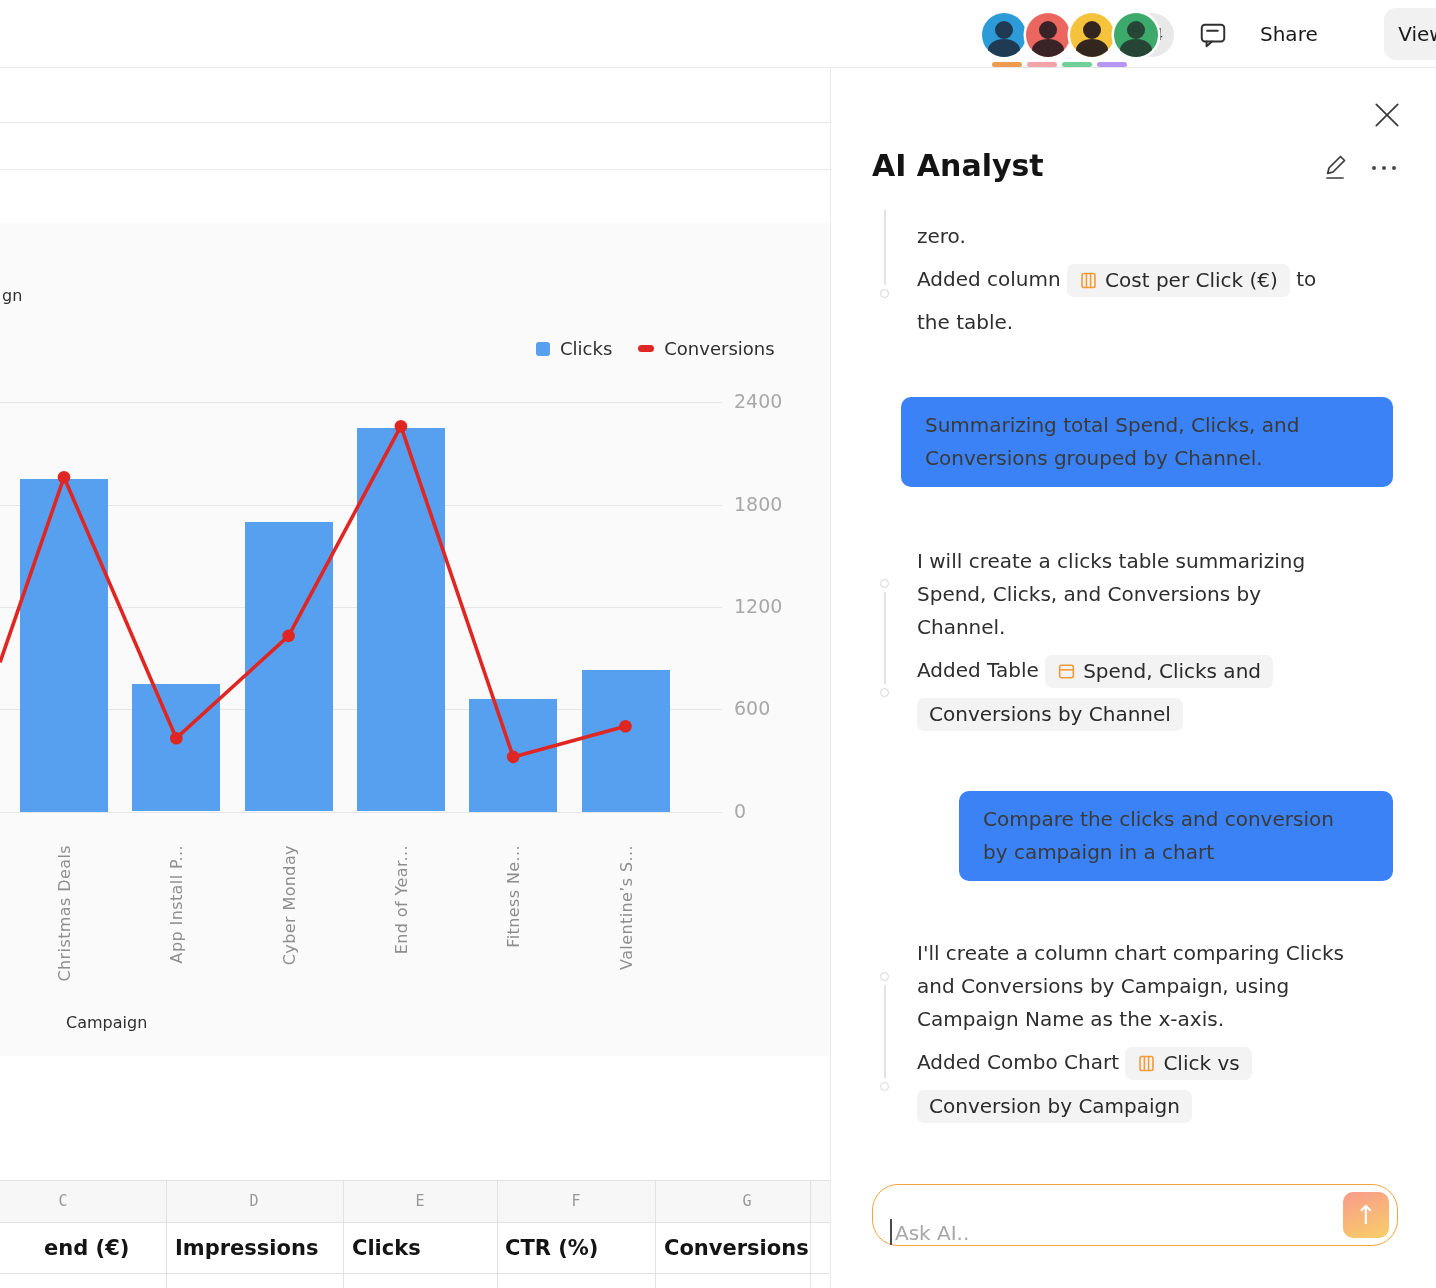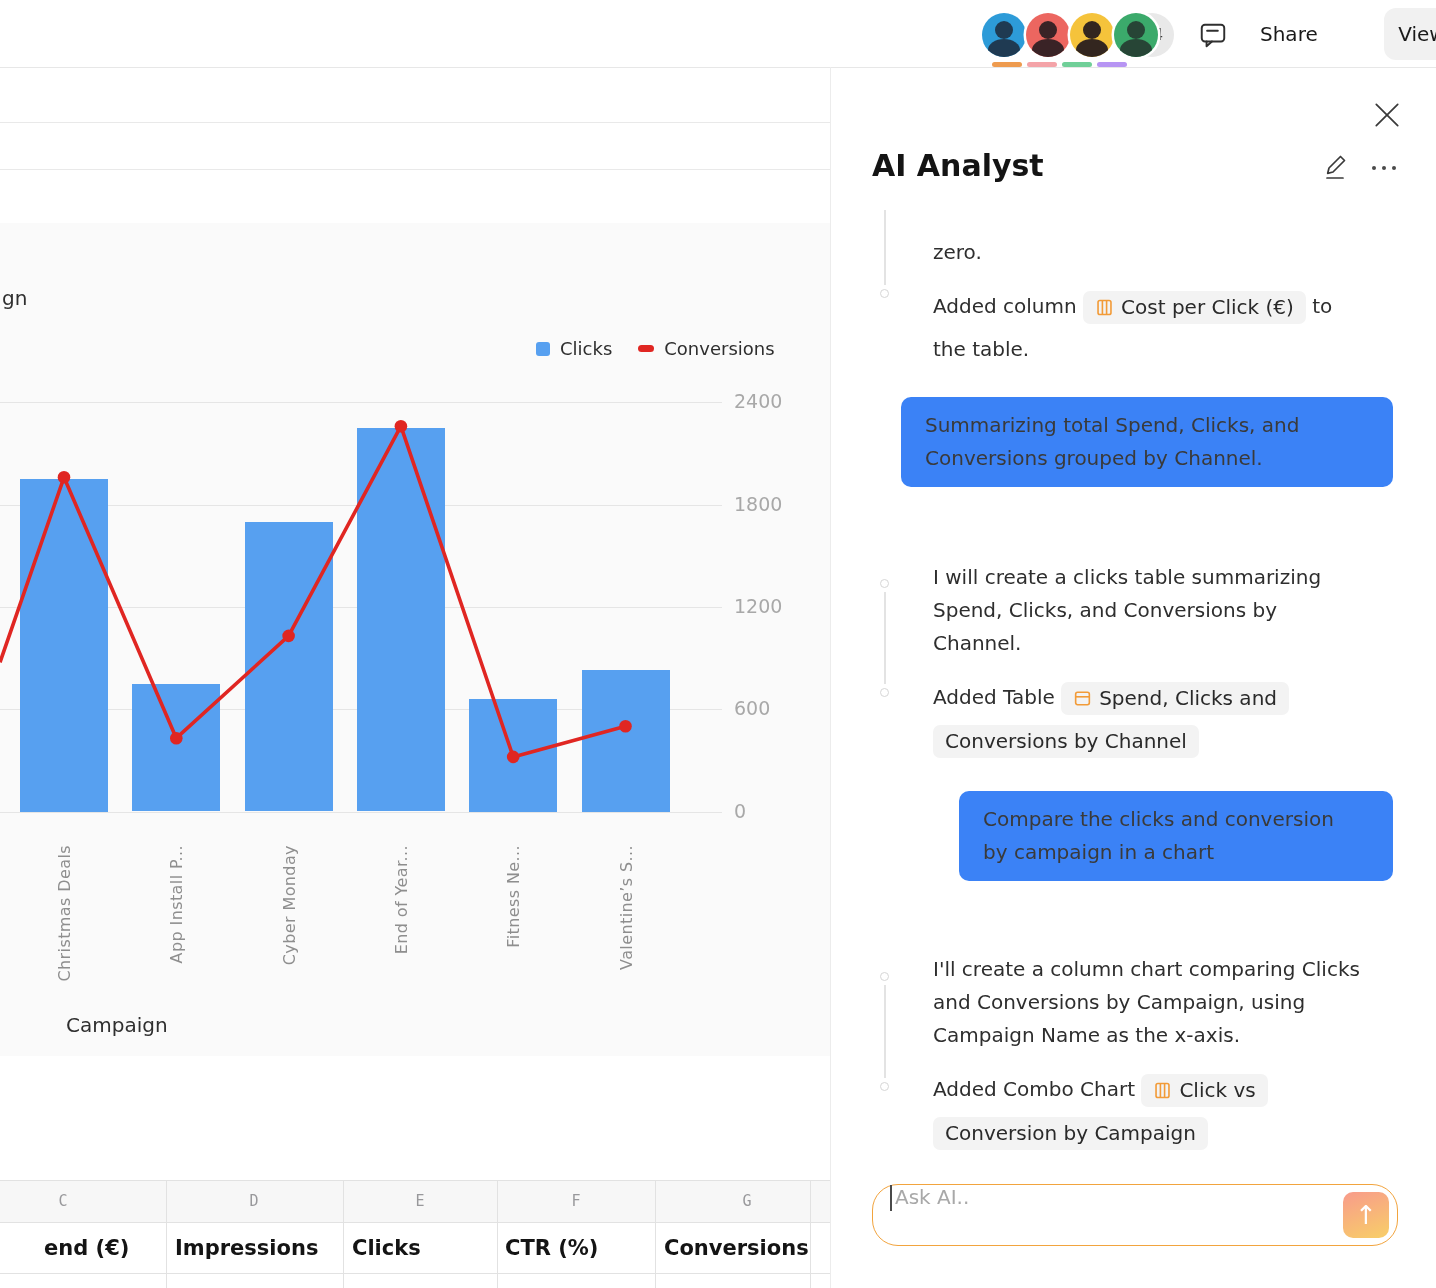--- a/index.html
+++ b/index.html
@@ -21,46 +21,46 @@
   .chart-card{position:absolute;left:0;top:223px;width:830px;height:833px;background:#fafafa;}
   .gridline{position:absolute;left:0;height:1px;background:#e5e5e5;}
   .ytick{position:absolute;left:734px;font-size:19px;color:#a8a8a8;}
   .bar{position:absolute;width:88px;}
   .xtick{position:absolute;font-size:16px;color:#8e8e8e;white-space:nowrap;
          transform:rotate(-90deg) translateX(-100%);transform-origin:0 0;letter-spacing:.4px;}
   .legend{position:absolute;left:536px;top:338px;display:flex;gap:26px;align-items:center;font-size:18px;color:#2e2e2e;}
   .legend .item{display:flex;align-items:center;gap:10px;}
   .sw-bar{width:14px;height:14px;border-radius:3px;}
   .sw-line{width:16px;height:7px;border-radius:3.5px;}
-  .axis-title{position:absolute;font-size:20px;color:#2f2f2f;}
+  .axis-title{position:absolute;font-size:16px;color:#2f2f2f;}
   
   .letters-row{position:absolute;left:0;top:1180px;width:830px;height:43px;background:#f7f7f7;
                border-top:1px solid #e2e2e2;border-bottom:1px solid #e2e2e2;box-sizing:border-box;}
   .col-letter{position:absolute;top:1192px;font-size:15px;color:#98989b;font-family:"DejaVu Sans Mono",monospace;transform:translateX(-50%);}
   .vline{position:absolute;top:1180px;height:108px;width:1px;background:#e2e2e2;}
   .hdr-bottom{position:absolute;left:0;top:1273px;width:830px;height:1px;background:#e2e2e2;}
   .hdr-cell{position:absolute;top:1236px;font-size:21px;font-weight:bold;color:#141414;white-space:nowrap;}
   
   .panel-border{position:absolute;left:830px;top:67px;width:1px;height:1221px;background:#ececec;}
   .closex{position:absolute;left:1372px;top:100px;width:30px;height:30px;}
   .panel-title{position:absolute;left:872px;top:148px;font-size:30px;font-weight:bold;color:#141414;}
   .pencil{position:absolute;left:1322px;top:152px;width:28px;height:30px;}
   .dots{position:absolute;left:1372px;top:166px;display:flex;gap:6px;}
   .dots i{width:4px;height:4px;border-radius:50%;background:#4a4a4a;}
   .tl-line{position:absolute;left:884px;width:1.5px;background:#e3e3e3;}
   .tl-dot{position:absolute;left:880px;width:9px;height:9px;border-radius:50%;background:#fff;border:1.5px solid #d6d6d6;box-sizing:border-box;}
   .msg{position:absolute;left:917px;width:490px;font-size:20px;color:#2e2e2e;}
-  .msg p{margin:16px;line-height:33px;white-space:pre-line;}
+  .msg p{margin:0;line-height:33px;white-space:pre-line;}
   .action{margin-top:5px !important;line-height:43px !important;white-space:normal !important;}
   .chip{display:inline-flex;align-items:center;gap:7px;background:#f3f3f3;border-radius:7px;
         padding:3px 12px;color:#2a2a2a;vertical-align:middle;line-height:27px;}
   .bubble{position:absolute;background:#3b82f6;border-radius:10px;padding:12px 24px;box-sizing:border-box;
           font-size:20px;color:#3a3a3a;line-height:33px;white-space:pre-line;}
   .ask{position:absolute;left:872px;top:1184px;width:526px;height:62px;border:1.5px solid #f2a43e;border-radius:26px;
-       box-sizing:border-box;background:#fff;display:flex;align-items:flex-start;}
+       box-sizing:border-box;background:#fff;display:flex;align-items:flex-end;}
   .caret{width:2px;height:26px;background:#4a4a4a;margin-left:17px;}
   .ph{font-size:20px;color:#a8a8a8;margin-left:3px;}
   .send{position:absolute;right:8px;top:7px;width:46px;height:46px;border-radius:10px;
         background:linear-gradient(160deg,#f89b8b,#f8cf68);display:flex;align-items:center;justify-content:center;
         color:#fff;font-size:26px;}
 </style>
 </head>
 <body>
 
 <div class="abs" style="left:0;top:0;width:1436px;height:67px;background:#fff;">

